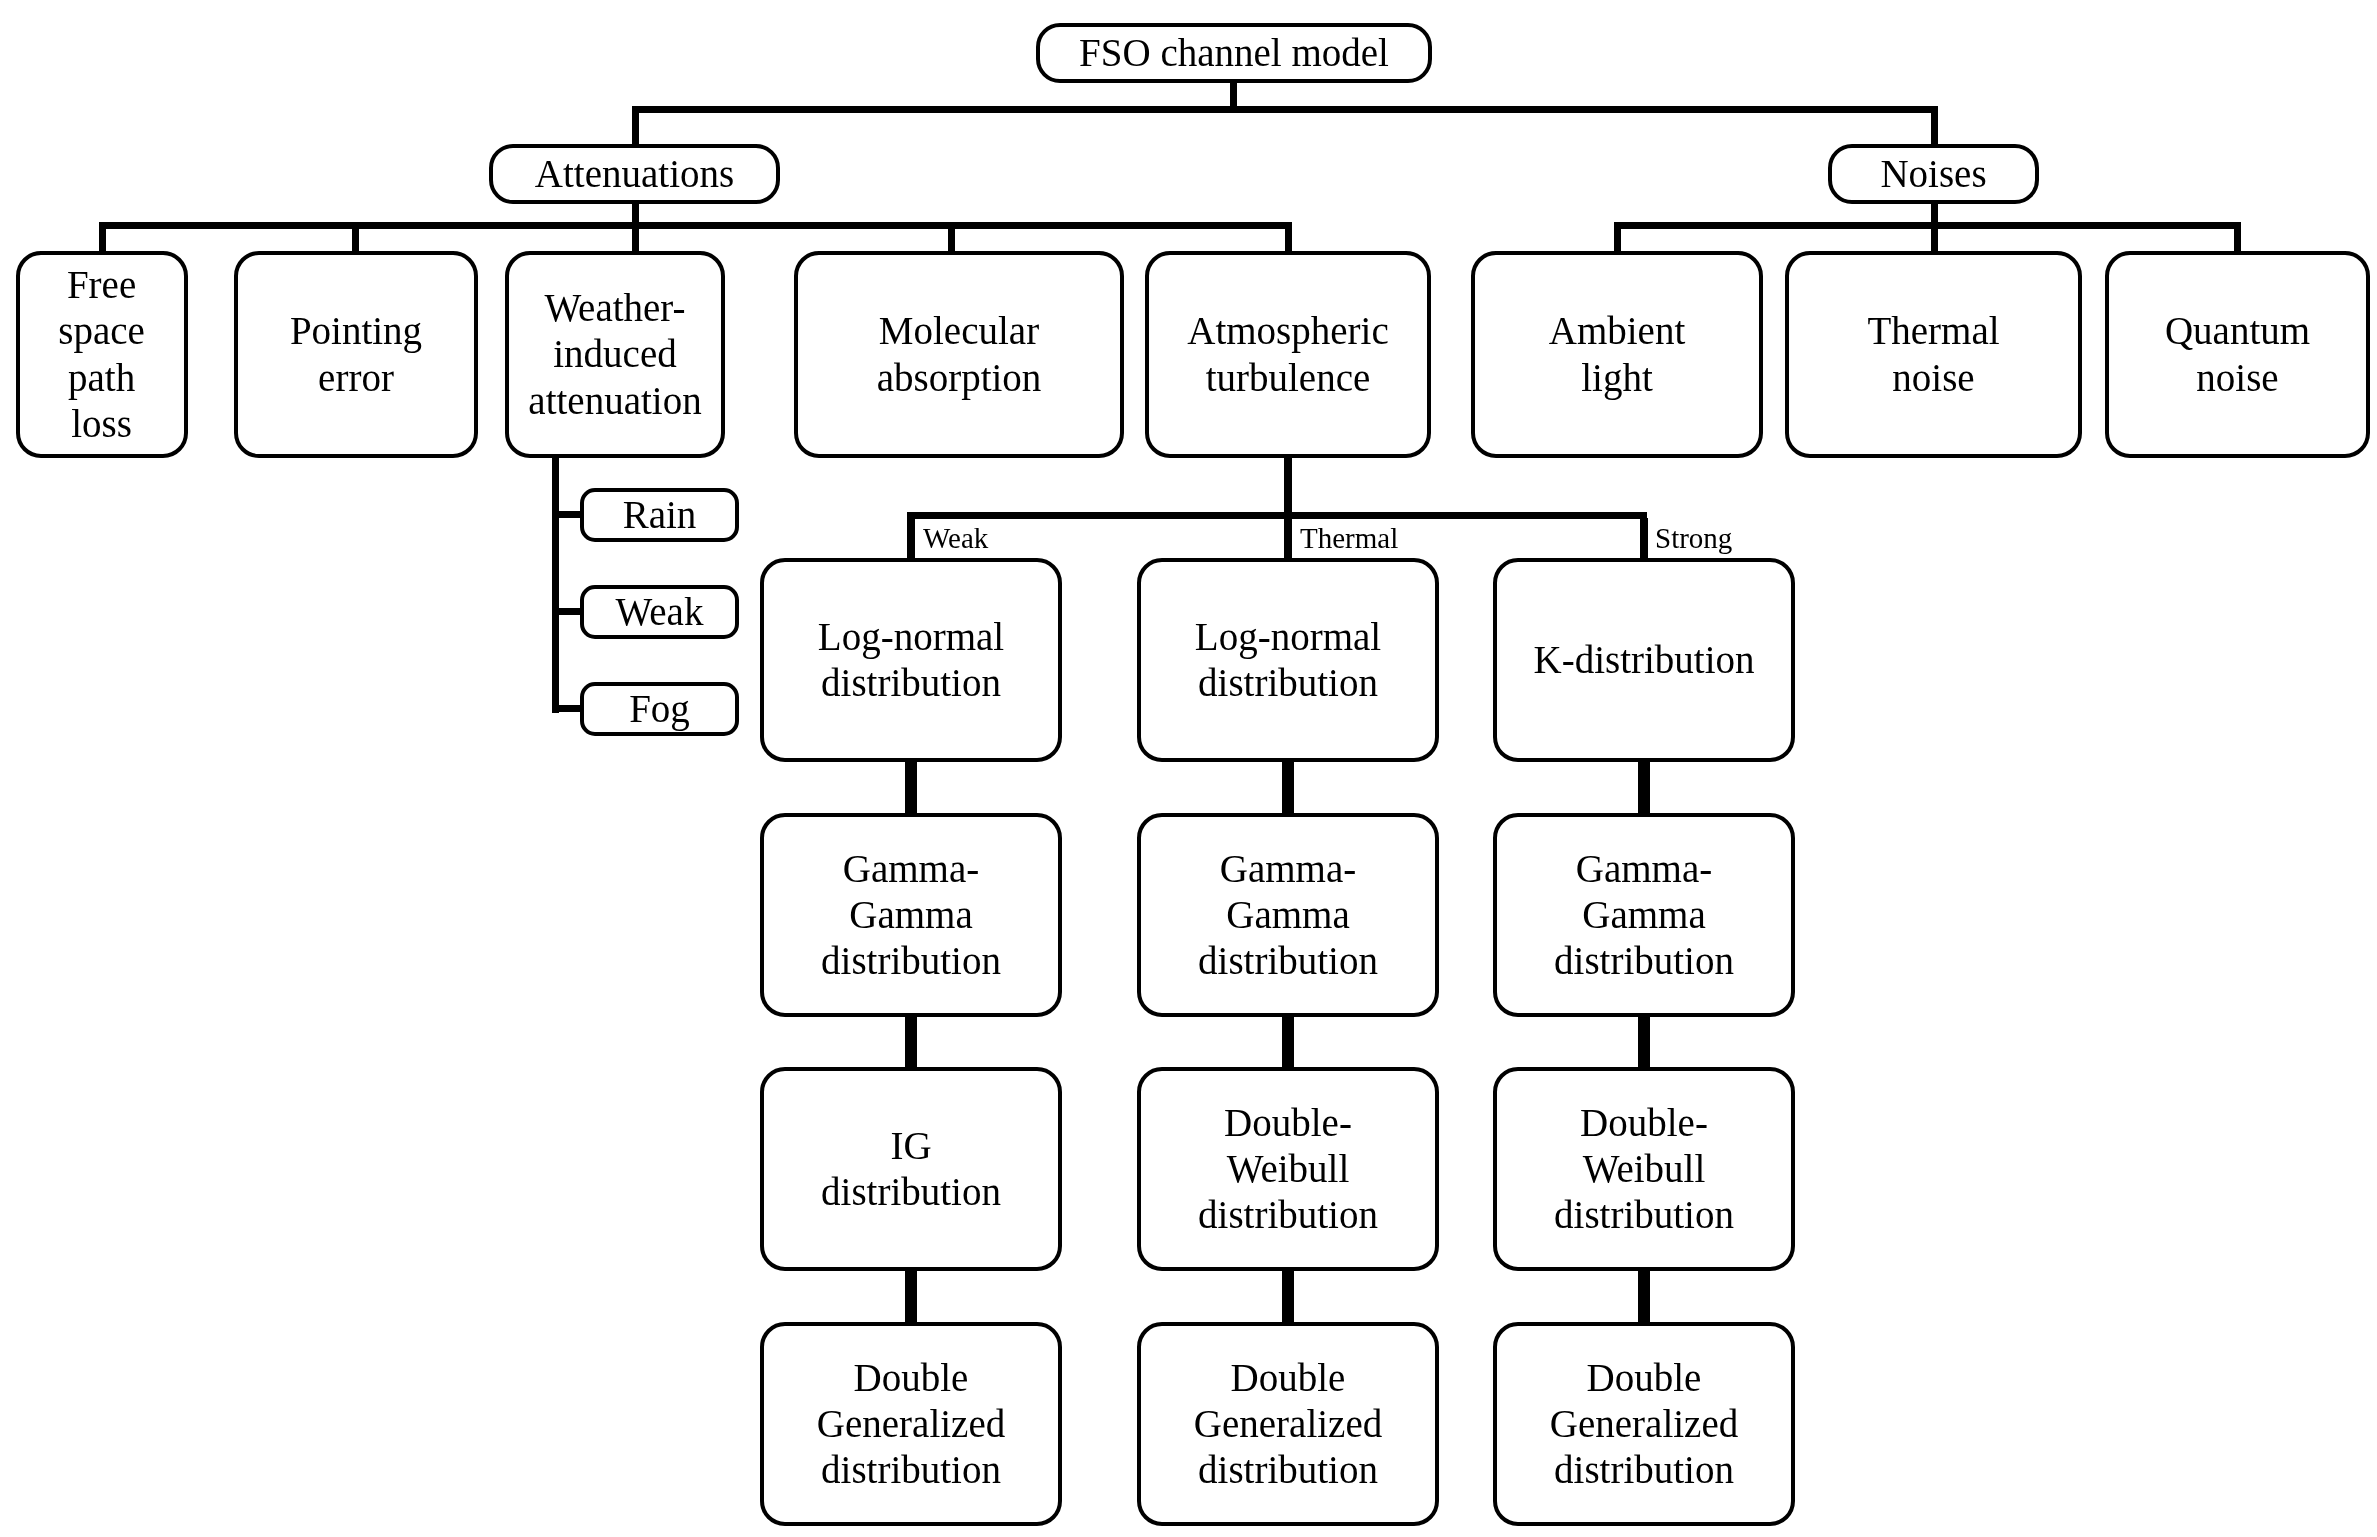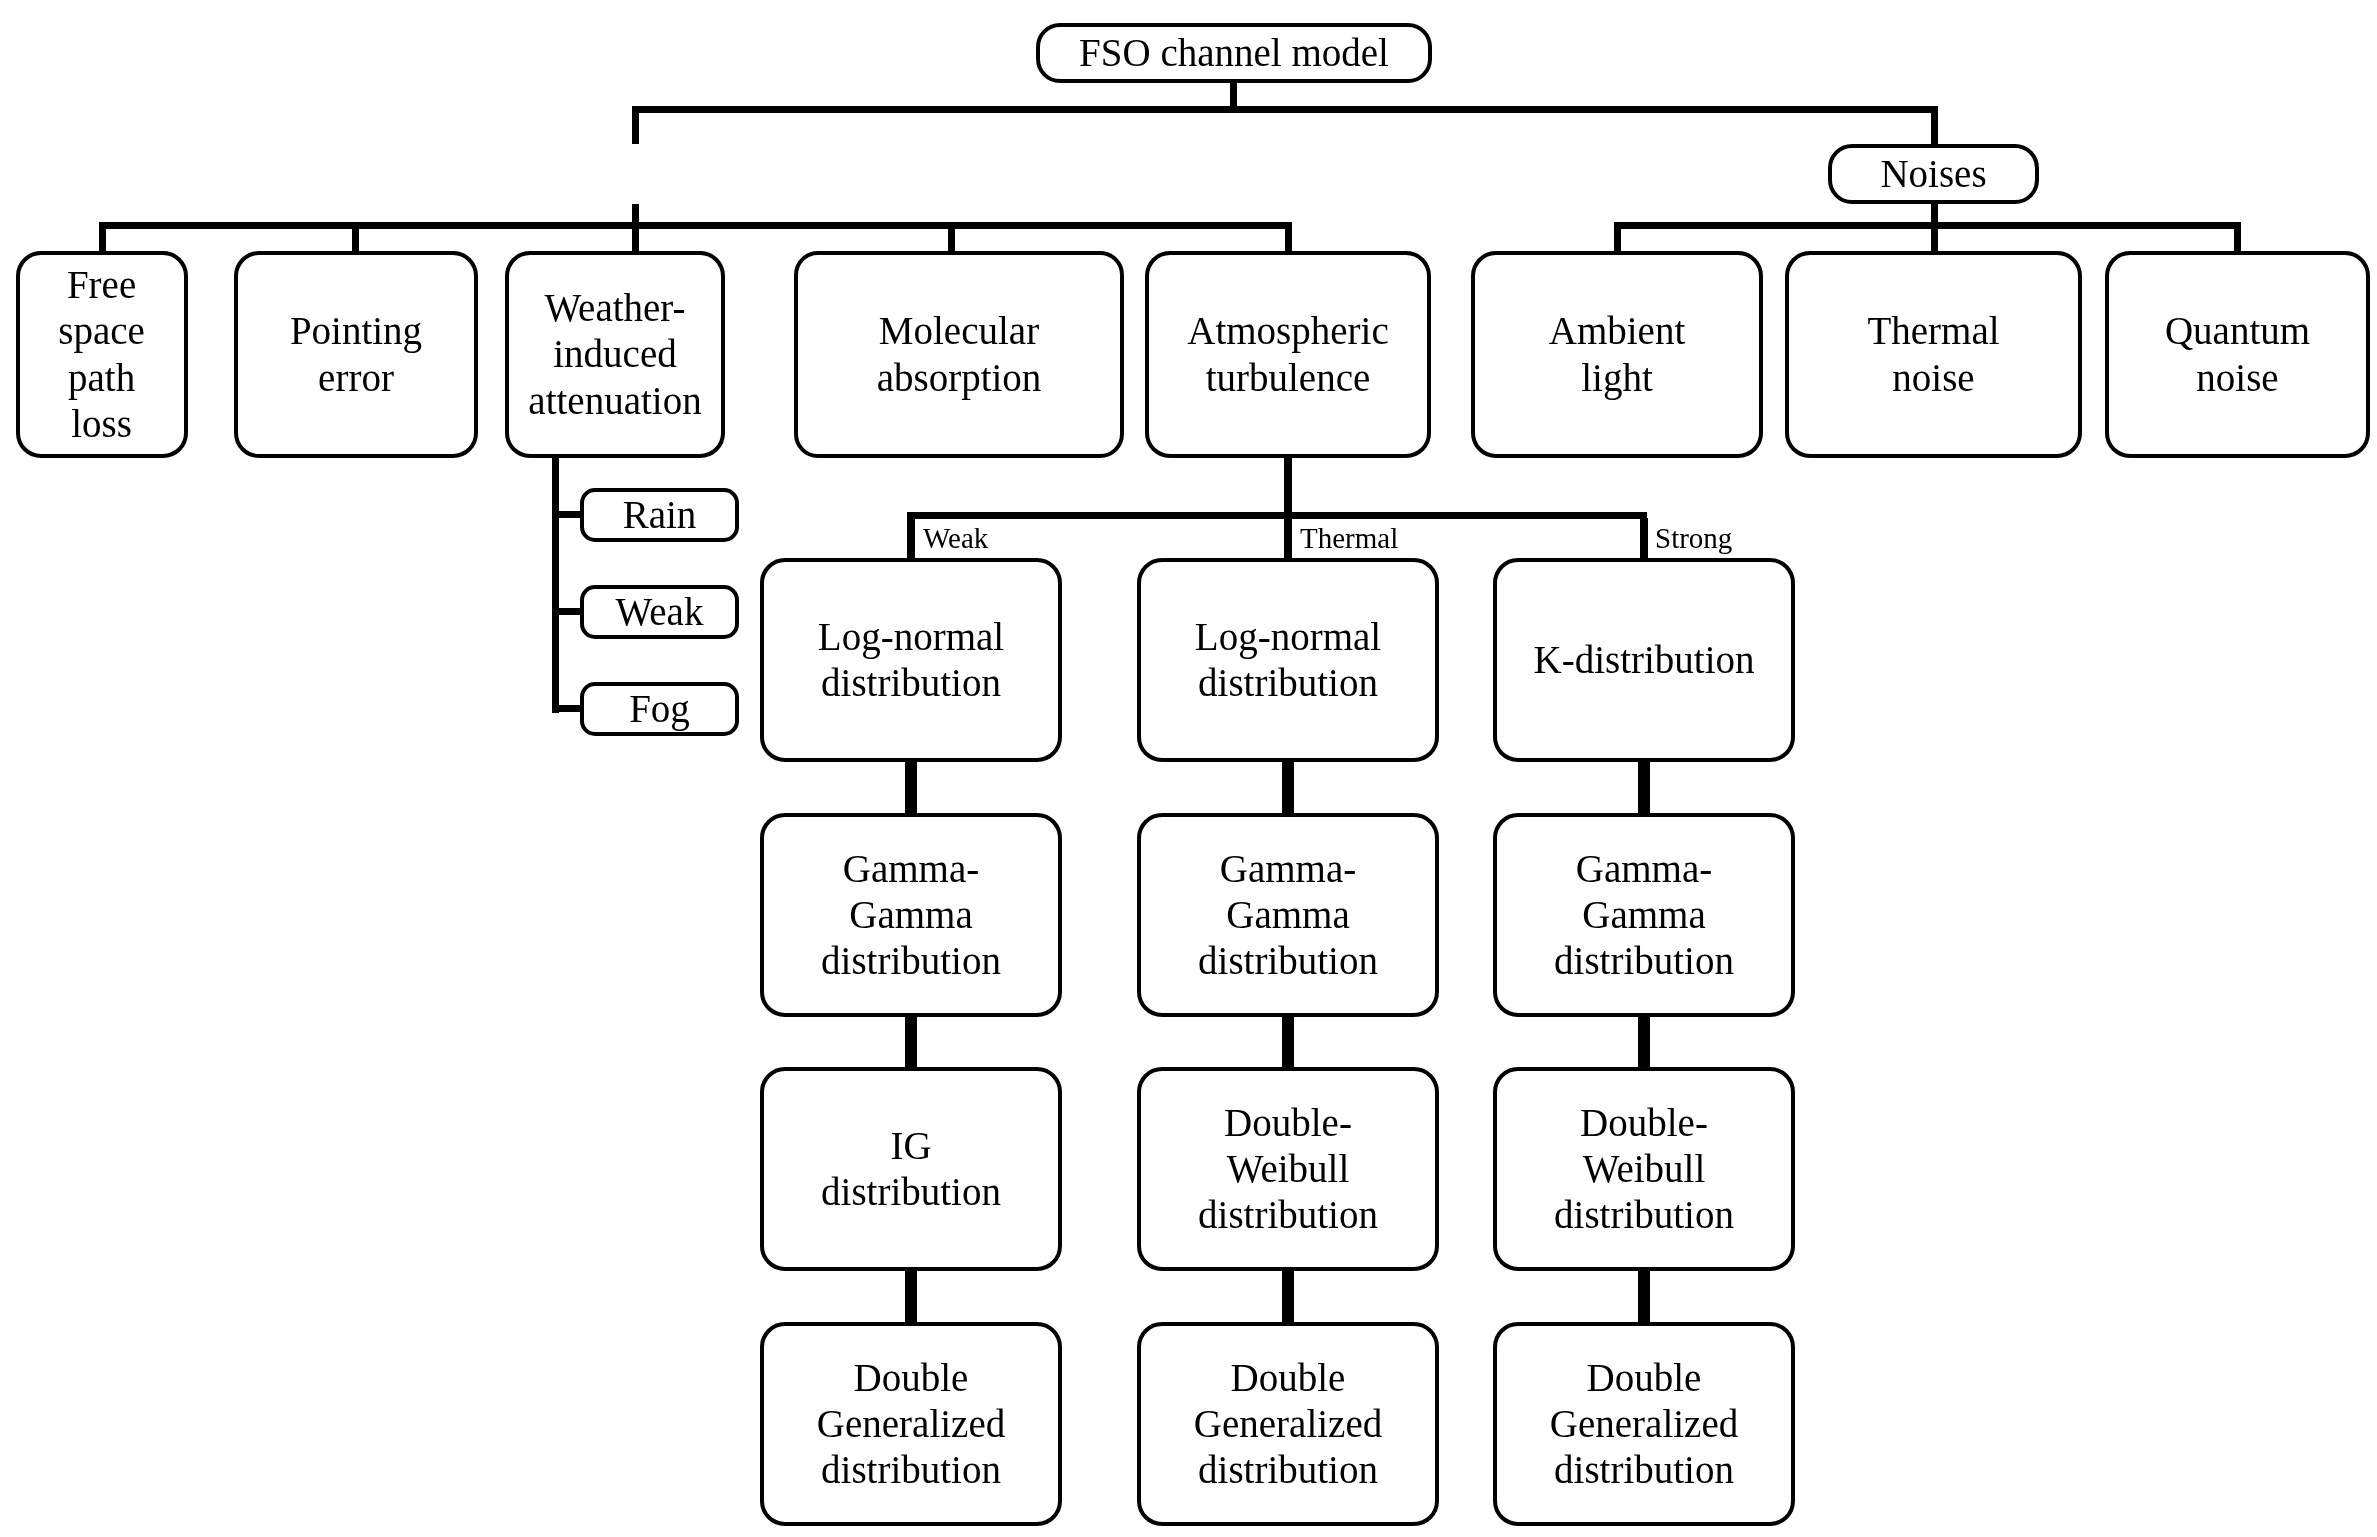--- a/index.html
+++ b/index.html
@@ -84,40 +84,43 @@
   <div class="line" style="left:1282px; top:1015px; width:12px; height:54px;"></div>
   <div class="line" style="left:1282px; top:1270px; width:12px; height:54px;"></div>
   <div class="line" style="left:1638px; top:760px; width:12px; height:54px;"></div>
   <div class="line" style="left:1638px; top:1015px; width:12px; height:54px;"></div>
   <div class="line" style="left:1638px; top:1270px; width:12px; height:54px;"></div>
 
   <div class="box hdr" style="left:1036px; top:23px; width:396px; height:60px;">
     <span>FSO channel model</span>
   </div>
 
+  <div class="box hdr" style="left:489px; top:144px; width:291px; height:60px;">
+    <span>Attenuations</span>
+  </div>
   <div class="box hdr" style="left:1828px; top:144px; width:211px; height:60px;">
     <span>Noises</span>
   </div>
 
   <div class="box" style="left:15.6px; top:251px; width:172px; height:207px;">
     <span>Free
 space
 path
 loss</span>
   </div>
   <div class="box" style="left:234px; top:251px; width:244px; height:207px;">
     <span>Pointing
 error</span>
   </div>
   <div class="box" style="left:505px; top:251px; width:220px; height:207px;">
     <span>Weather-
 induced
 attenuation</span>
   </div>
-  <div class="box" style="left:794px; top:251px; width:330px; height:207px;border-radius:24px;">
+  <div class="box" style="left:794px; top:251px; width:330px; height:207px;">
     <span>Molecular
 absorption</span>
   </div>
   <div class="box" style="left:1145px; top:251px; width:286px; height:207px;">
     <span>Atmospheric
 turbulence</span>
   </div>
 
   <div class="box" style="left:1471px; top:251px; width:292px; height:207px;">
     <span>Ambient

